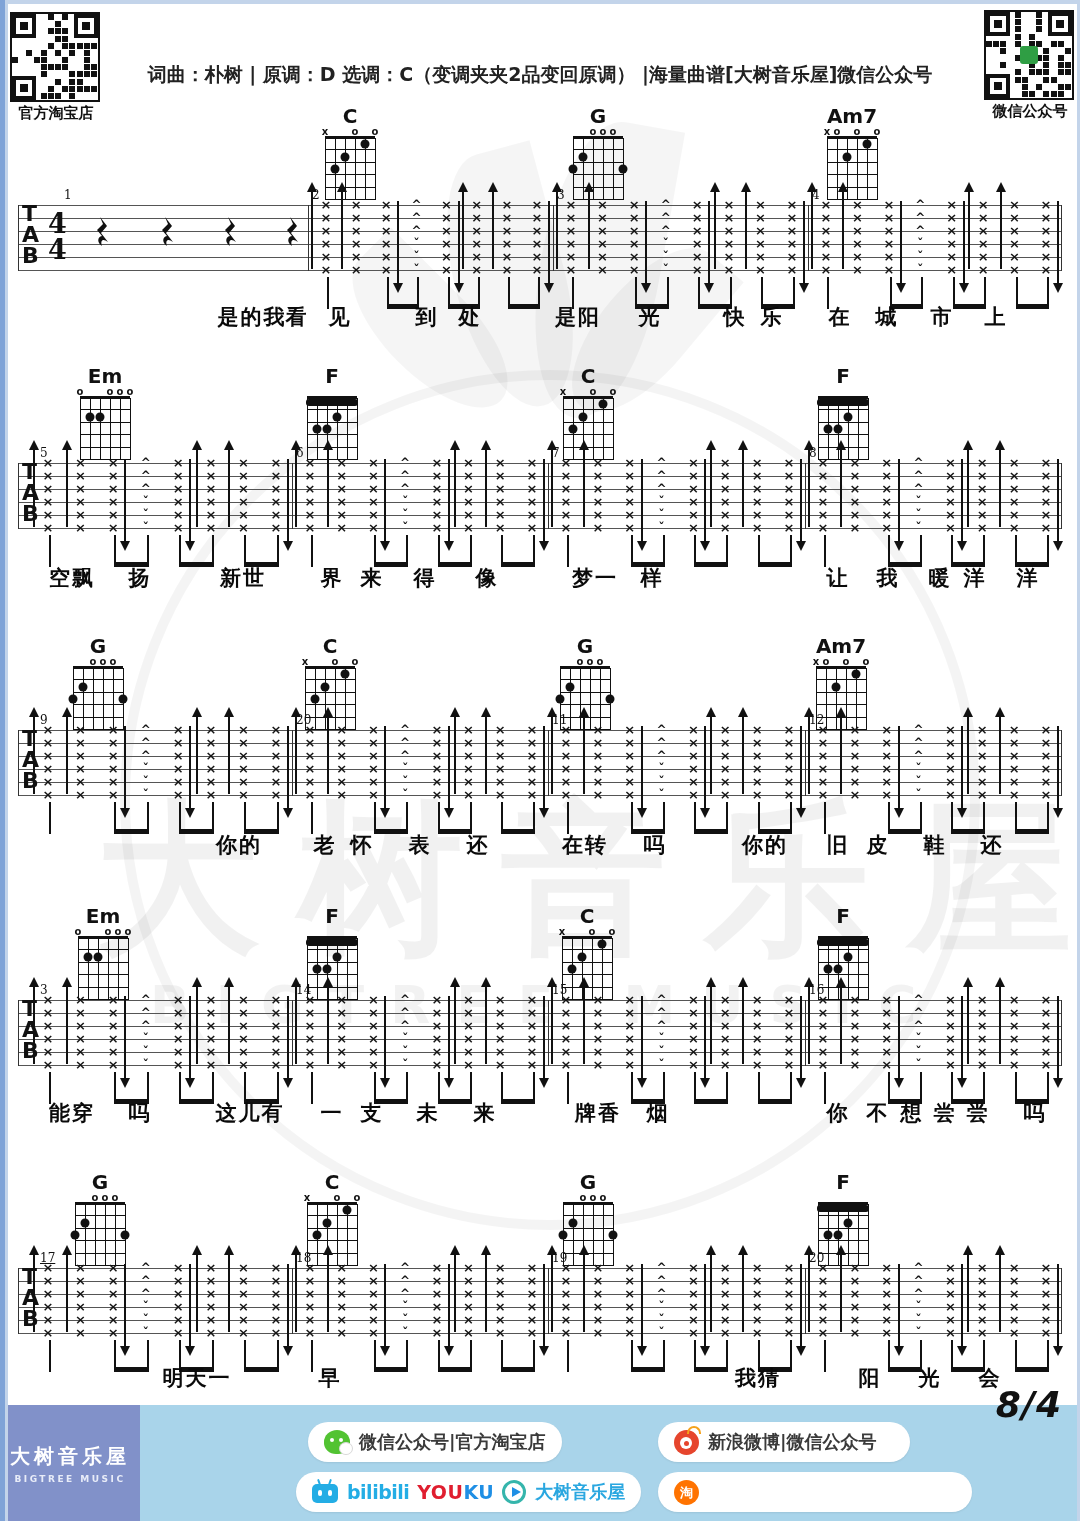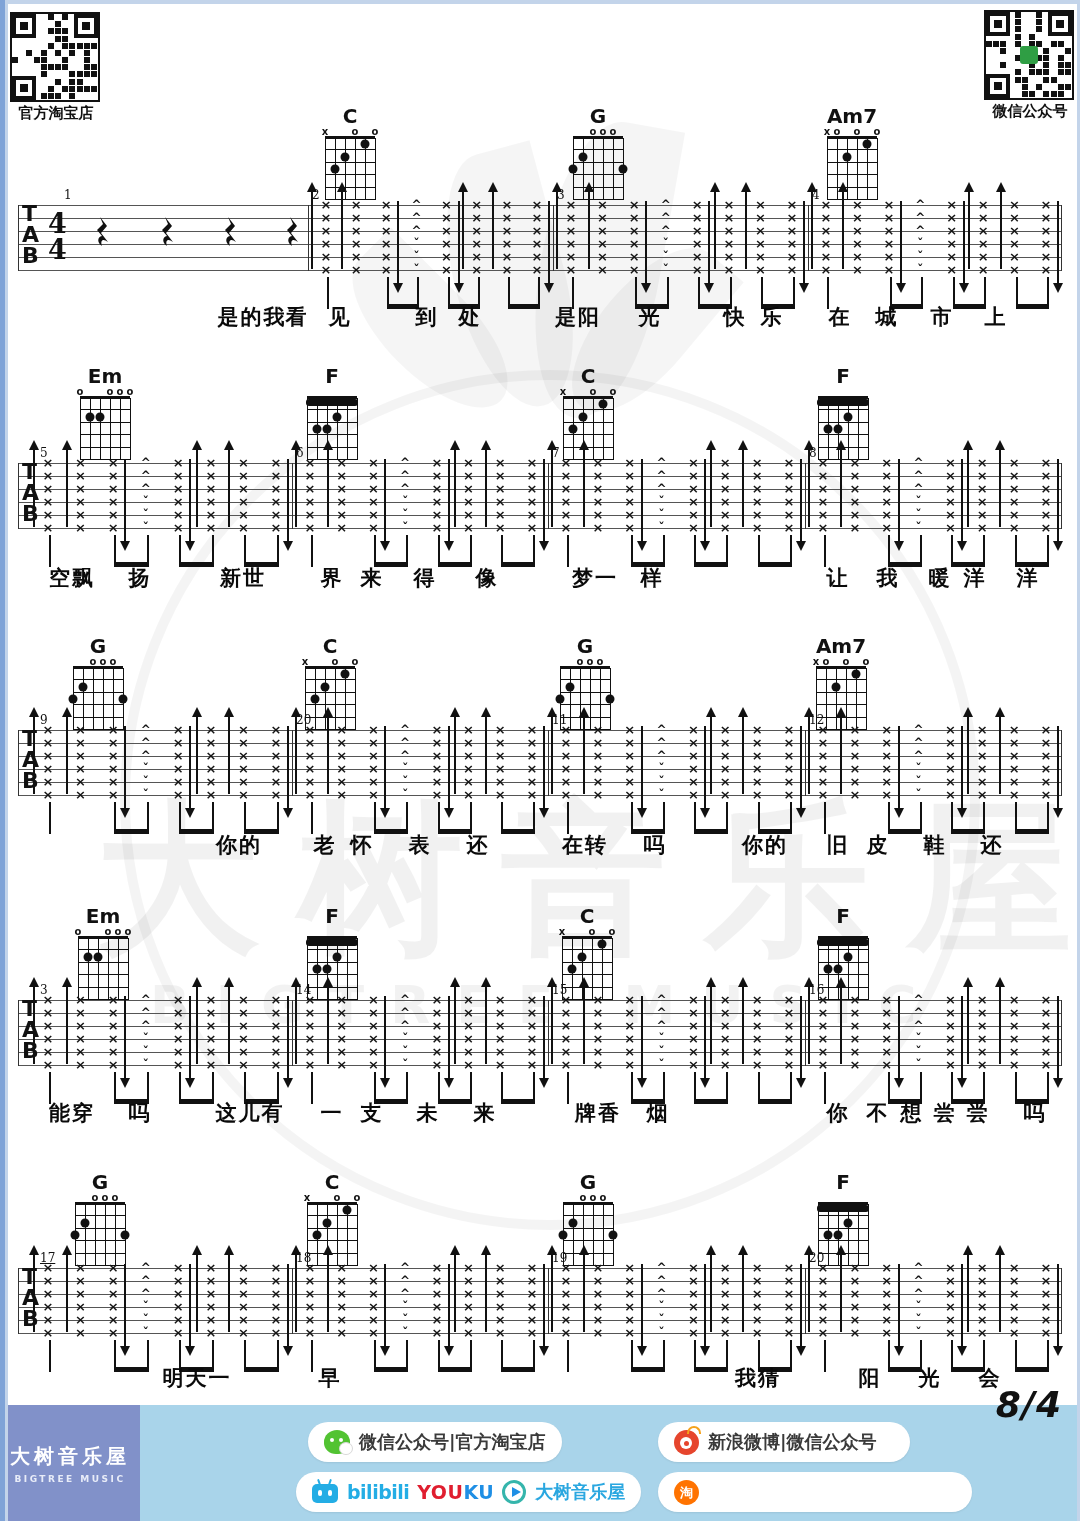--- a/index.html
+++ b/index.html
@@ -106,20 +106,21 @@
   <div class="watermark" id="watermark">
       <div class="wm-circle" style="position: absolute; left: 120px; top: 370px; width: 840px; height: 840px;"></div>
       <div class="wm-leaf" style="left: 455px; top: 150px; width: 110px; height: 260px; transform: rotate(-15deg);"></div>
       <div class="wm-leaf" style="left: 540px; top: 120px; width: 120px; height: 300px; transform: rotate(10deg);"></div>
       <div class="wm-leaf" style="left: 385px; top: 230px; width: 90px; height: 200px; transform: rotate(-45deg);"></div>
       <div class="wm-leaf" style="left: 600px; top: 230px; width: 90px; height: 200px; transform: rotate(40deg);"></div>
       <div class="wm-cn" style="position: absolute; left: 95px; top: 770px;">大树音乐屋</div>
       <div class="wm-en" style="position: absolute; left: 150px; top: 975px;">BIGTREE MUSIC</div>
     </div>
 
+  <div class="subtitle">词曲：朴树 | 原调：D  选调：C（变调夹夹2品变回原调）  |海量曲谱[大树音乐屋]微信公众号</div>
 
   <div class="qr" style="left:984px;top:10px;width:92px;height:112px;">
     <div class="qr-box" id="qr-right" style="width:86px;height:86px;">
         <div class="qr-cell" style="left: 28.6667px; top: 0px; width: 6.16667px; height: 6.16667px;"></div>
         <div class="qr-cell" style="left: 50.1667px; top: 0px; width: 6.16667px; height: 6.16667px;"></div>
         <div class="qr-cell" style="left: 28.6667px; top: 7.16667px; width: 6.16667px; height: 6.16667px;"></div>
         <div class="qr-cell" style="left: 50.1667px; top: 7.16667px; width: 6.16667px; height: 6.16667px;"></div>
         <div class="qr-cell" style="left: 28.6667px; top: 14.3333px; width: 6.16667px; height: 6.16667px;"></div>
         <div class="qr-cell" style="left: 50.1667px; top: 14.3333px; width: 6.16667px; height: 6.16667px;"></div>
         <div class="qr-cell" style="left: 28.6667px; top: 21.5px; width: 6.16667px; height: 6.16667px;"></div>

